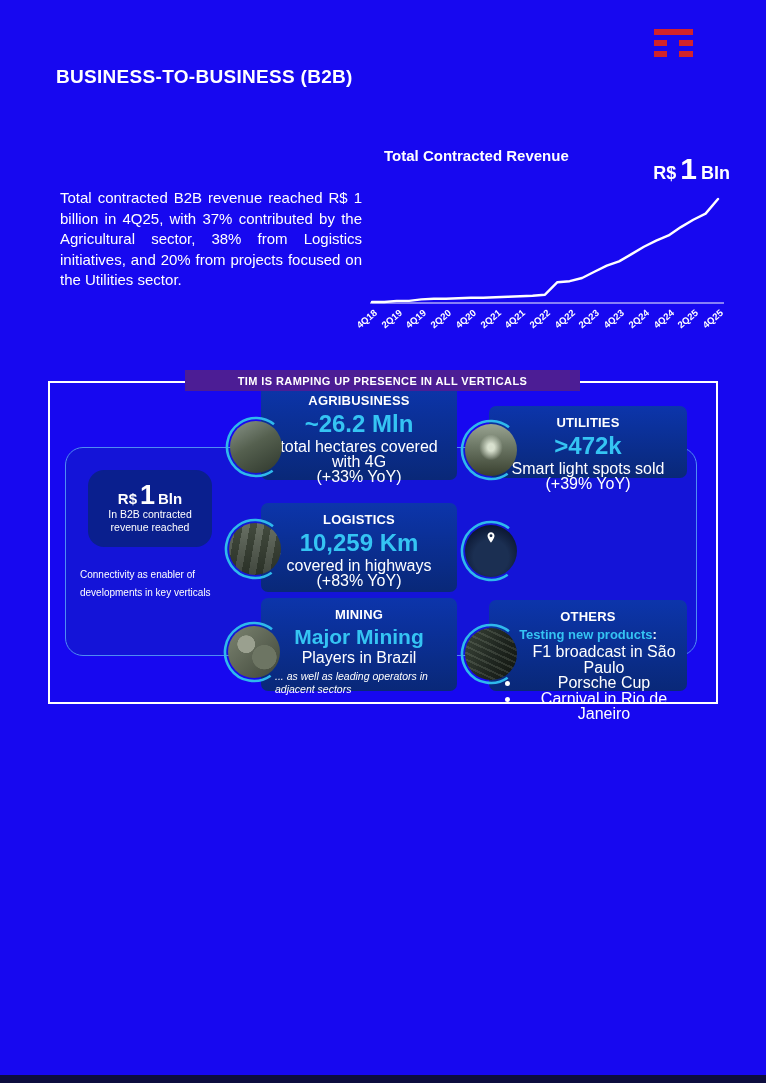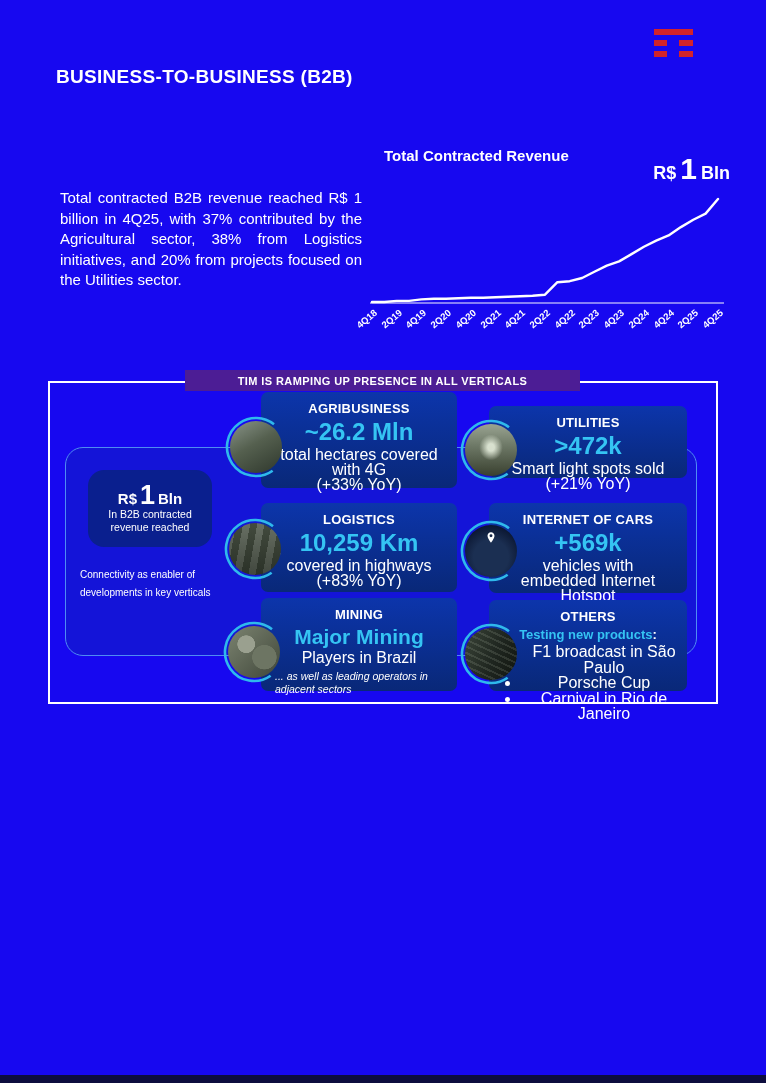--- a/index.html
+++ b/index.html
@@ -40,21 +40,21 @@
           border-radius:16px;z-index:2;display:flex;flex-direction:column;align-items:center;justify-content:center;}
   .hl-line{display:flex;align-items:baseline;gap:3px;font-weight:bold;}
   .hl-sm{font-size:15px;}
   .hl-big{font-size:27px;line-height:24px;}
   .hl-cap{font-size:10.5px;line-height:13px;text-align:center;margin-top:1px;}
 
   .left-note{position:absolute;left:80px;top:566px;width:152px;font-size:10px;line-height:17.5px;z-index:2;}
 
   .card{position:absolute;z-index:2;border-radius:7px;background:linear-gradient(180deg,#0c35ab,#092878);
         display:flex;flex-direction:column;align-items:center;text-align:center;padding-top:9px;box-sizing:border-box;}
-  .c-agri{left:261px;top:392px;width:196px;height:96px;}
+  .c-agri{left:261px;top:384px;width:196px;height:96px;}
   .c-log {left:261px;top:503px;width:196px;height:89px;}
   .c-min {left:261px;top:598px;width:196px;height:93px;}
   .c-util{left:489px;top:406px;width:198px;height:72px;}
   .c-ioc {left:489px;top:503px;width:198px;height:90px;}
   .c-oth {left:489px;top:600px;width:198px;height:91px;}
   .card-title{font-size:13px;font-weight:bold;letter-spacing:.2px;margin-bottom:3px;}
   .card-value{font-size:24px;font-weight:bold;color:#35c4f3;line-height:26px;margin-bottom:2px;}
   .card-value.mid{font-size:21px;line-height:23px;}
   .card-desc{font-size:16px;line-height:15px;padding:0 10px;}
   .card-note{font-size:10.5px;line-height:13px;font-style:italic;text-align:left;align-self:flex-start;
@@ -153,35 +153,30 @@
     <div class="card-title">AGRIBUSINESS</div>
     <div class="card-value">~26.2 Mln</div>
     <div class="card-desc">total hectares covered with 4G</div>
     <div class="card-desc">(+33% YoY)</div>
   </div>
 
   <div class="card c-util">
     <div class="card-title">UTILITIES</div>
     <div class="card-value">&gt;472k</div>
     <div class="card-desc">Smart light spots sold</div>
-    <div class="card-desc">(+21% YoY)</div>
+    <div class="card-desc">(+39% YoY)</div>
   </div>
 
   <div class="card c-log">
     <div class="card-title">LOGISTICS</div>
     <div class="card-value">10,259 Km</div>
     <div class="card-desc">covered in highways</div>
     <div class="card-desc">(+83% YoY)</div>
   </div>
 
-  <div class="card c-ioc">
-    <div class="card-title">INTERNET OF CARS</div>
-    <div class="card-value">+569k</div>
-    <div class="card-desc" style="max-width:170px;">vehicles with embedded Internet Hotspot</div>
-  </div>
 
   <div class="card c-min">
     <div class="card-title">MINING</div>
     <div class="card-value mid">Major Mining</div>
     <div class="card-desc">Players in Brazil</div>
     <div class="card-note">... as well as leading operators in adjacent sectors</div>
   </div>
 
   <div class="card c-oth">
     <div class="card-title">OTHERS</div>

